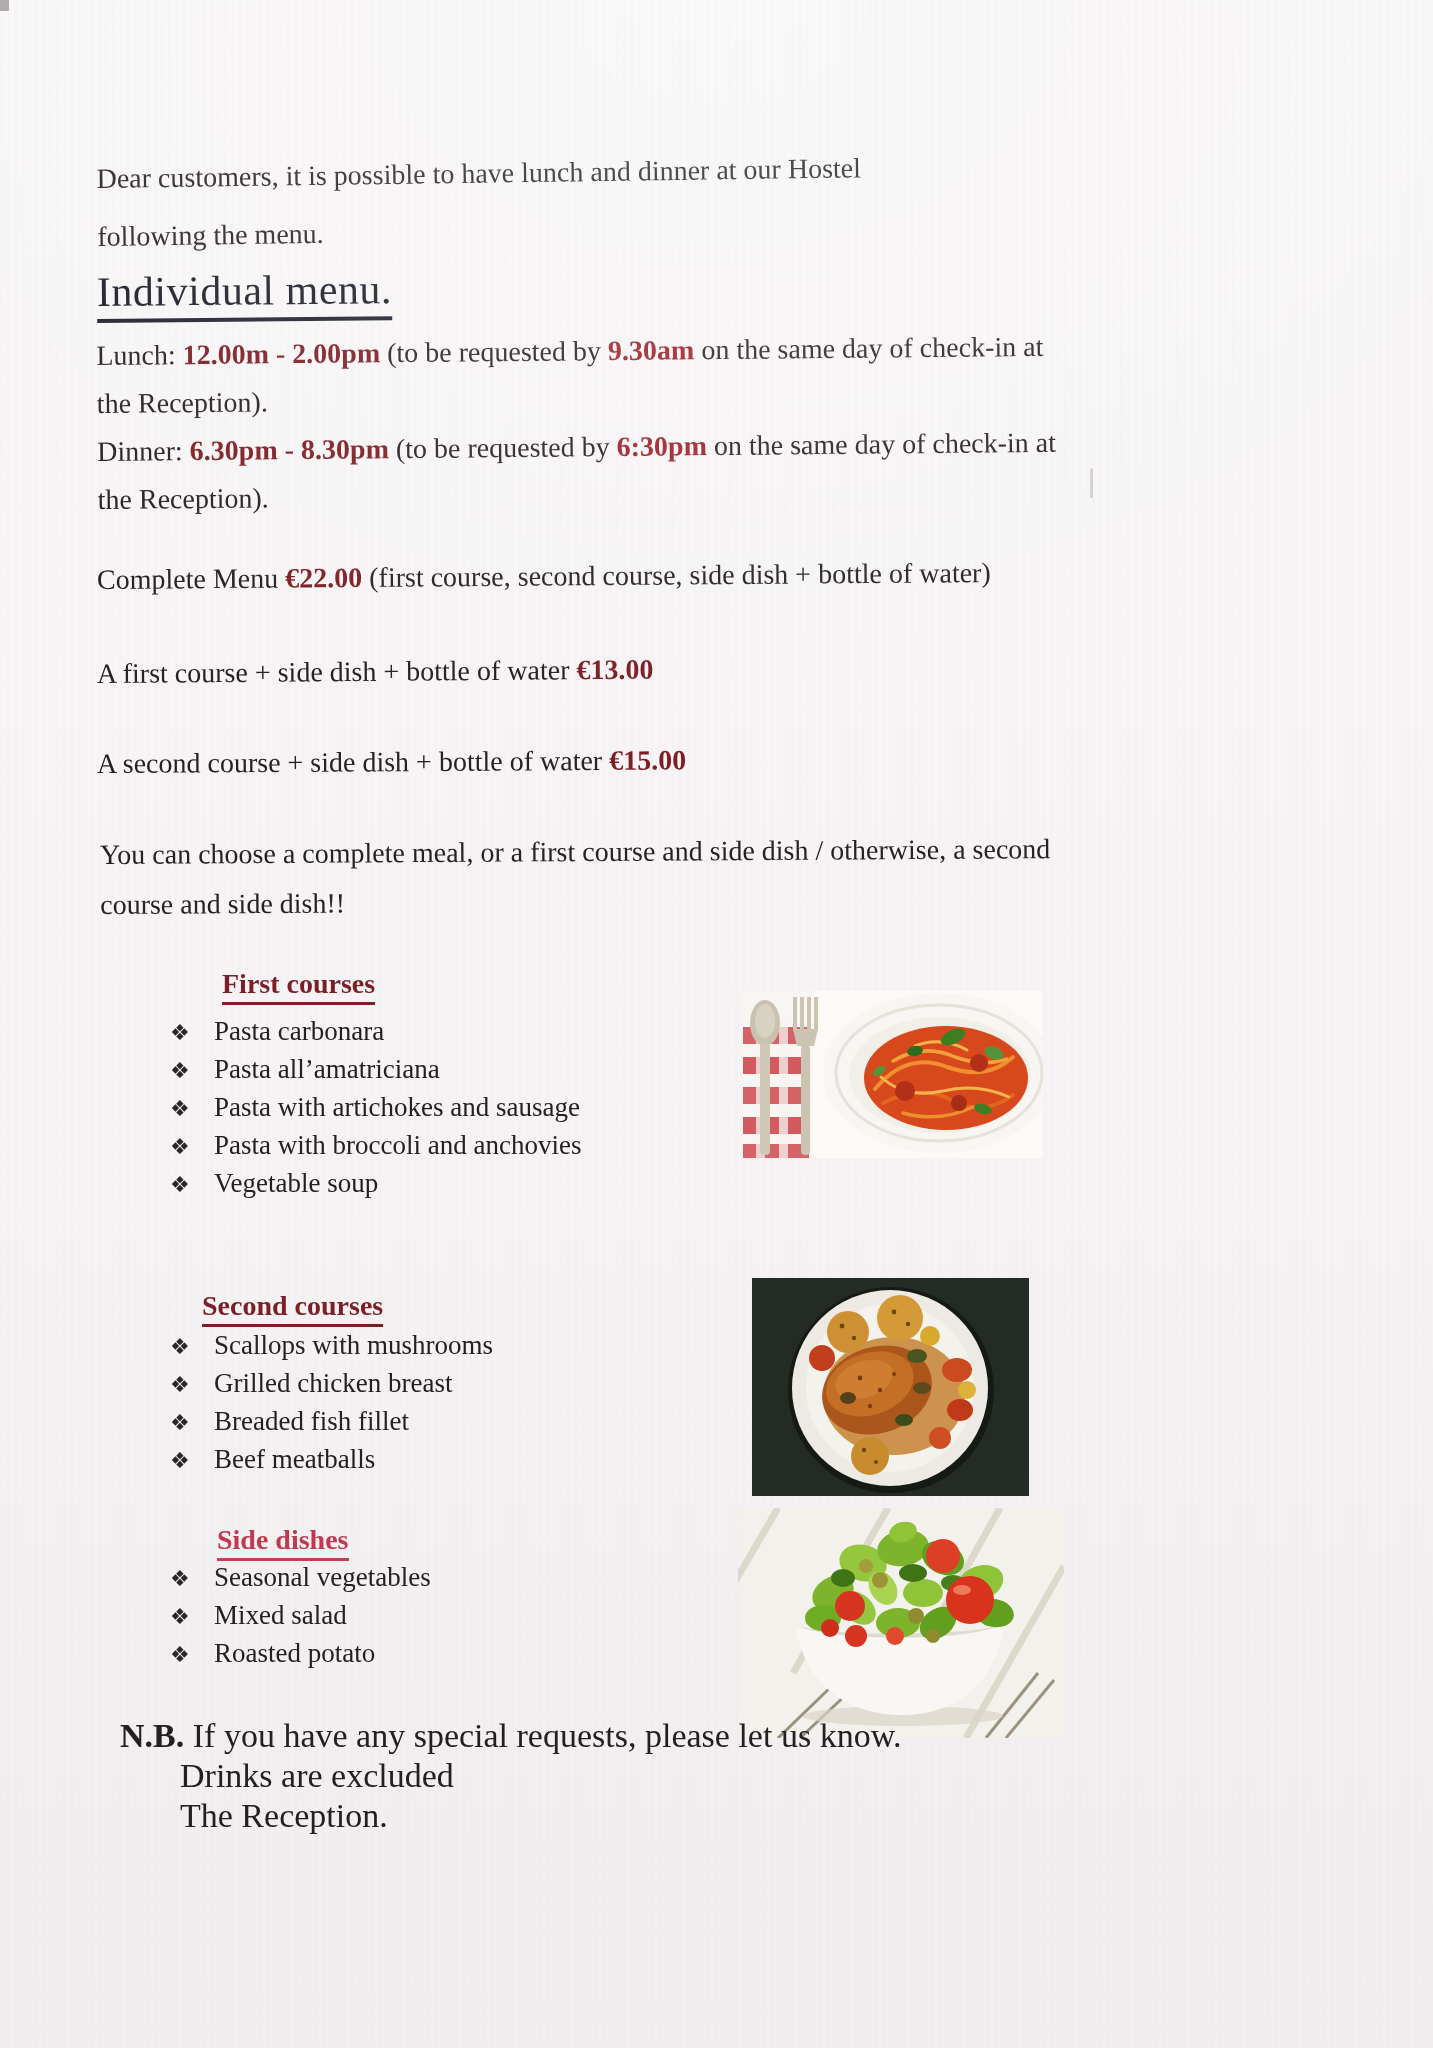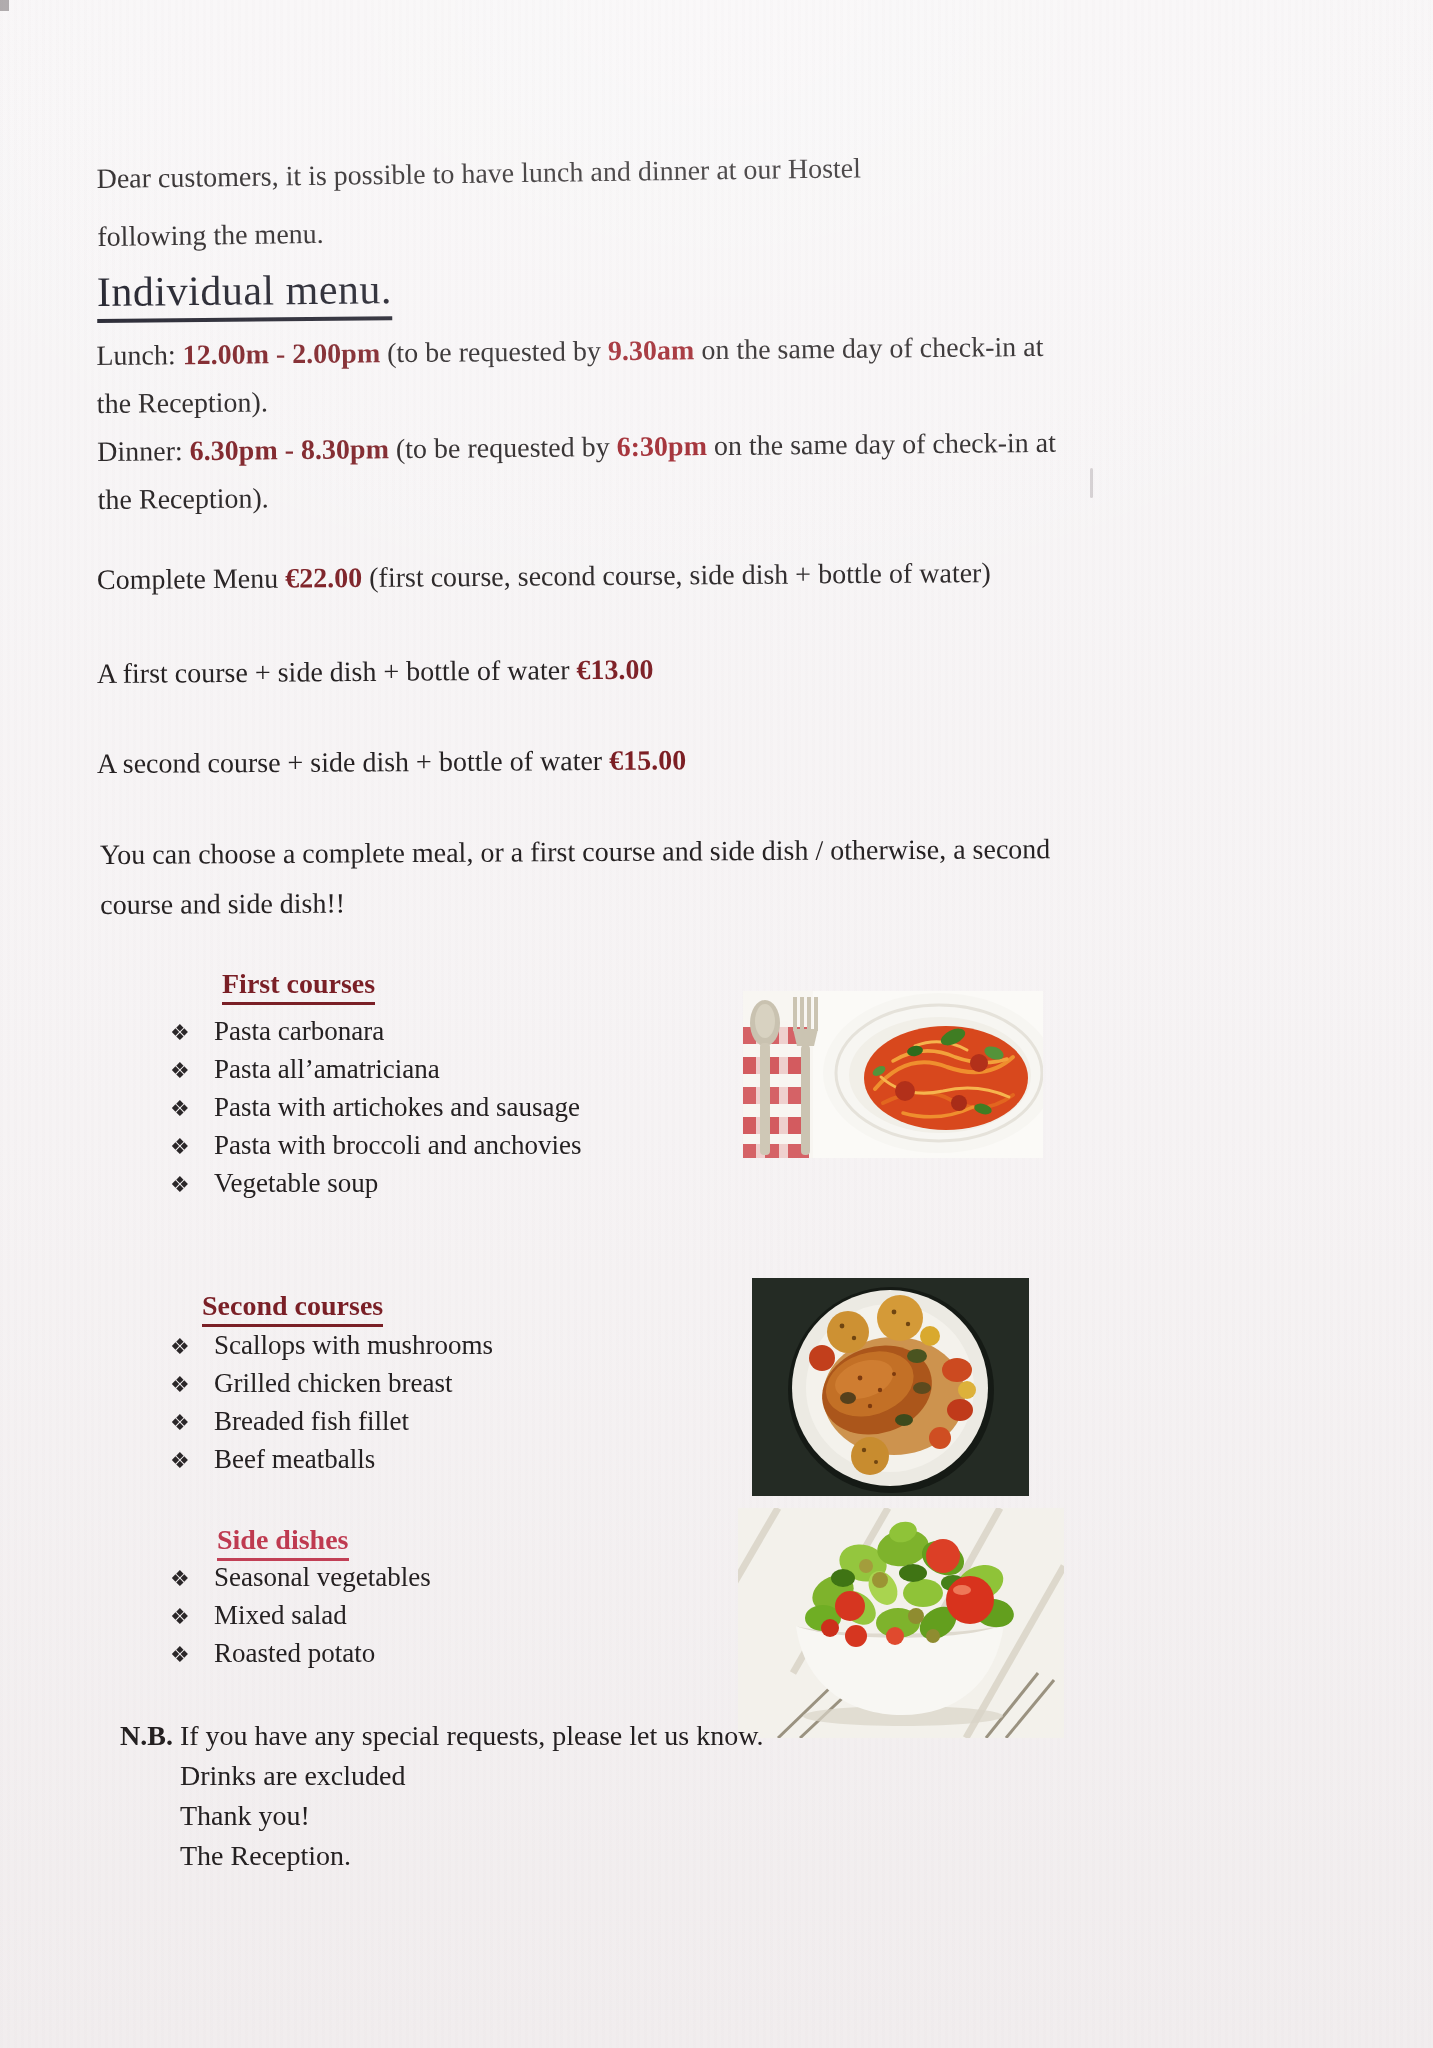--- a/index.html
+++ b/index.html
@@ -26,21 +26,21 @@
     letter-spacing:0.5px;
   }
   .section-heading{
     margin:0;font-size:28px;font-weight:700;display:inline-block;padding-bottom:2px;
   }
   .section-heading.dark-red{color:#7a1f26;border-bottom:3px solid #7a1f26;}
   .section-heading.bright-red{color:#bf3a50;border-bottom:3px solid #c24056;}
   ul.course-list{list-style:none;margin:0;padding:0;}
   ul.course-list li{display:flex;align-items:baseline;height:38px;font-size:27px;color:#242021;}
   ul.course-list .bullet{width:26px;margin-right:18px;font-size:22px;color:#2a2628;flex:0 0 auto;}
-  .footer-block{font-size:28px;line-height:40px;color:#242021;z-index:3;}
+  .footer-block{font-size:34px;line-height:40px;color:#242021;z-index:3;}
   .footer-block .nb{font-weight:700;}
   .footer-block .cont{margin-left:60px;}
   .photo{overflow:hidden;z-index:1;}
   .tilt1{transform:rotate(-0.8deg);transform-origin:0 50%;}
   .tilt2{transform:rotate(-0.55deg);transform-origin:0 50%;}
   .tilt3{transform:rotate(-0.45deg);transform-origin:0 50%;}
   .tilt4{transform:rotate(-0.35deg);transform-origin:0 50%;}
   .scan-artifact{background:#b6afb2;opacity:.55;border-radius:2px;}
   .corner-speck{background:#6a6266;opacity:.55;}
 </style>
@@ -274,17 +274,16 @@
       <circle cx="142" cy="72" r="8" fill="#9b9434"></circle>
       <circle cx="178" cy="108" r="8" fill="#8f8c30"></circle>
       <circle cx="128" cy="58" r="7" fill="#a39d3c"></circle>
       <circle cx="195" cy="128" r="7" fill="#8f8c30"></circle>
     </svg>
   </div>
 
   <div class="abs footer-block" style="left:120px;top:1716px;">
     <p class="line"><span class="nb">N.B.</span><span> If you have any special requests, please let us know.</span></p>
     <p class="line cont">Drinks are excluded</p>
-    <p class="line cont">Thank you!</p>
     <p class="line cont">The Reception.</p>
   </div>
 
 </div>
 
 </body></html>

